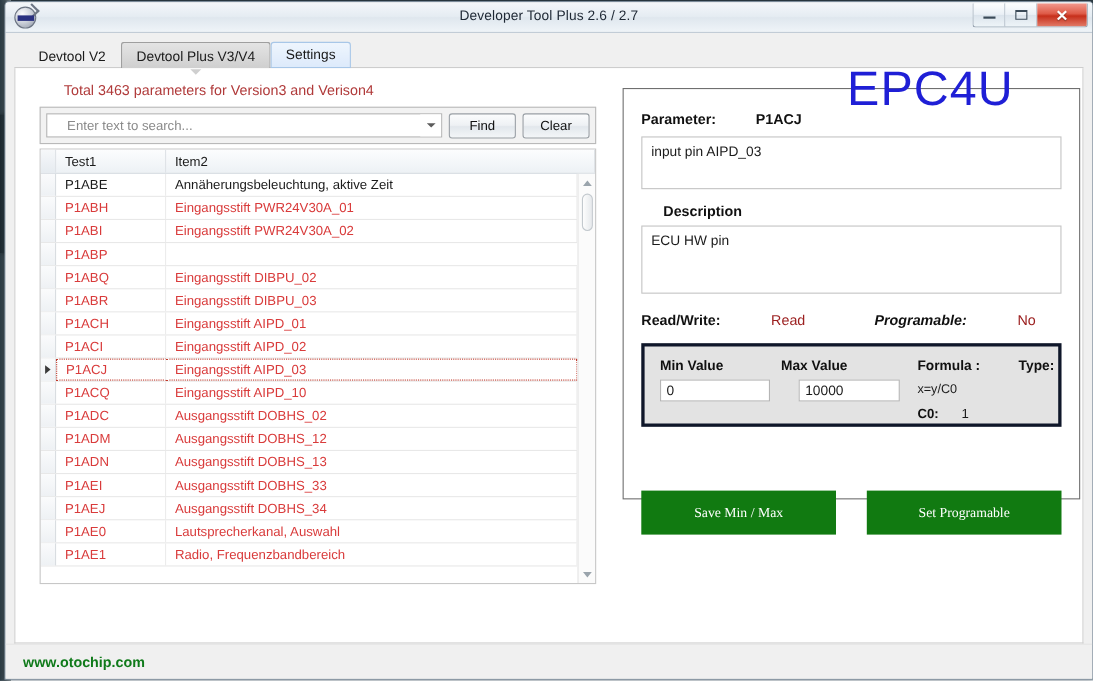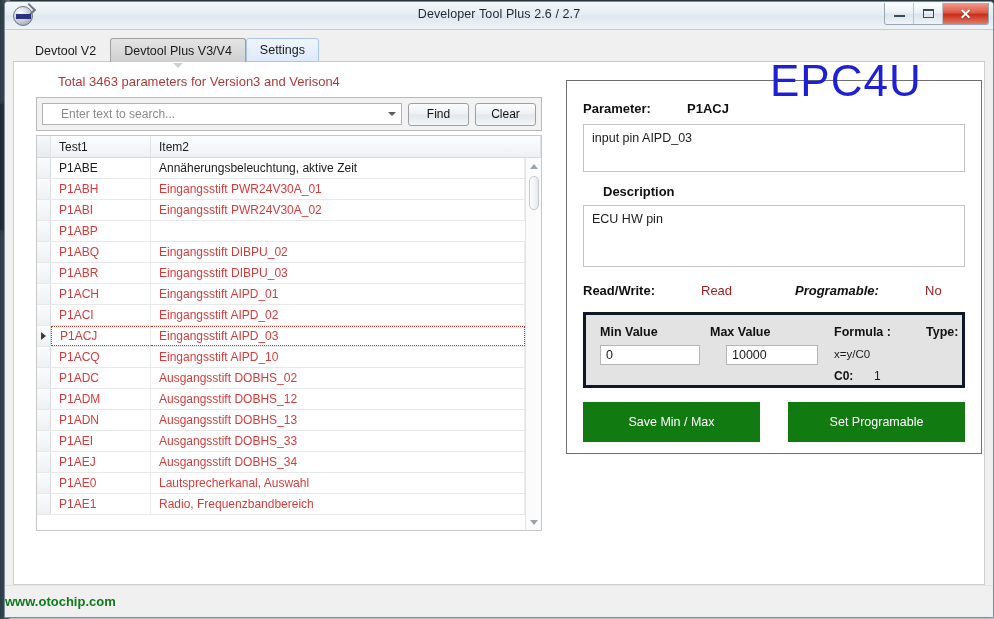--- a/index.html
+++ b/index.html
@@ -396,28 +396,30 @@
   #btn-row { margin-top: 14px; display: flex; gap: 28px; }
   .gbtn {
     flex: 1 1 0;
     height: 40px;
     background: #117a11;
     color: #ffffff;
     font-size: 12.5px;
     display: flex; align-items: center; justify-content: center;
     border: none;
     cursor: default;
-    font-family: Liberation Sans, sans-serif;
+    font-family: Liberation Serif, serif;
+    margin-top: 44px;
   }
 
   
   #footer {
     flex: 0 0 32px;
     background: #f0f0f0;
     display: flex; align-items: center;
+    padding-left: 16px;
     border-top: 1px solid #e2e2e2;
   }
   #footer-link {
     font-size: 13px; font-weight: bold; color: #0f7a1a;
   }
 </style>
 </head>
 <body>
 
 <div id="desktop">

